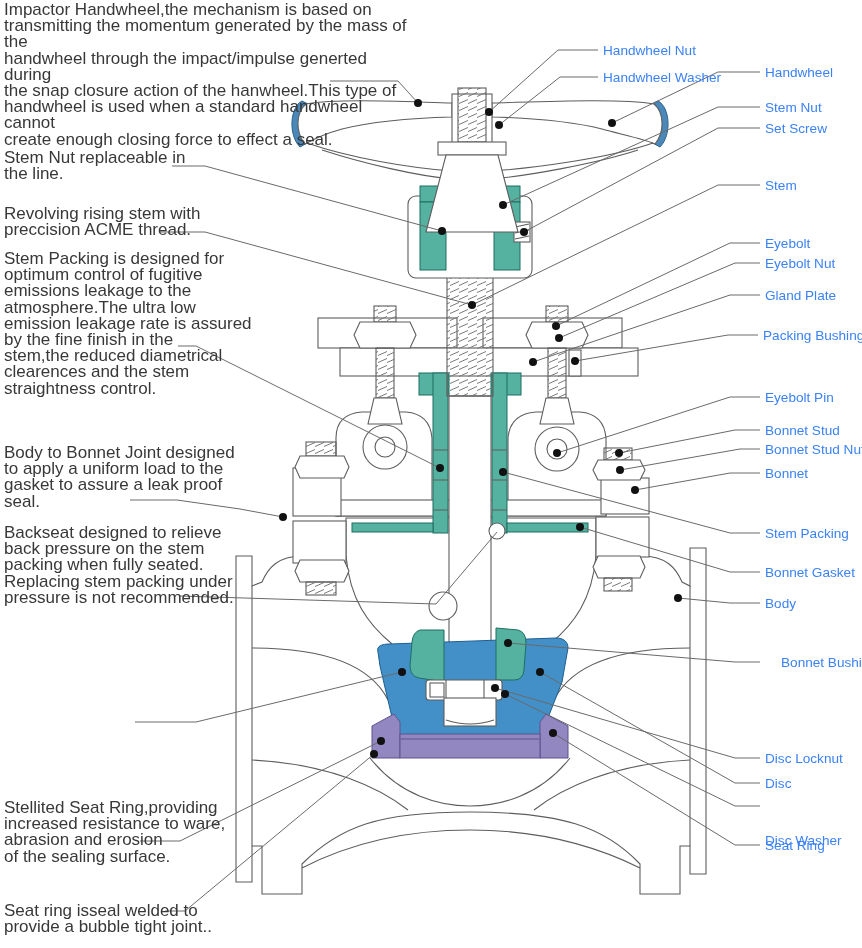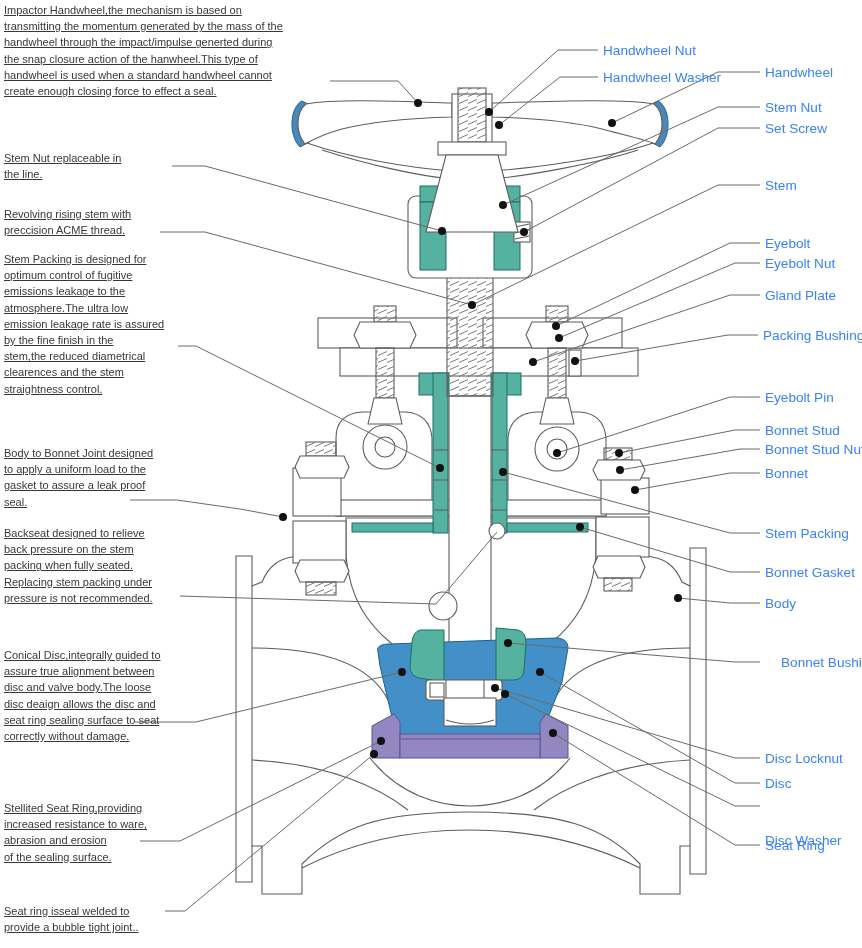--- a/index.html
+++ b/index.html
@@ -1,19 +1,19 @@
 <!DOCTYPE html>
 <html style="--teal: #55b2a0; --disc_blue: #4390c8; --seat_purple: #9287c0; --handwheel_blue: #4a88ba; --line: #5d5d5d; --text: #383838;"><head>
 <meta charset="utf-8">
 <style>
   html,body{margin:0;padding:0;background:#fff;}
   #canvas{position:relative;width:862px;height:948px;overflow:hidden;background:#fff;
           font-family:"Liberation Sans","DejaVu Sans",sans-serif;color:#333;}
   #art{position:absolute;left:0;top:0;z-index:0;}
-  .note{position:absolute;white-space:pre-line;font-size:11px;line-height:16.2px;color:#383838;z-index:2;text-decoration:underline;}
+  .note{position:absolute;white-space:pre-line;font-size:17px;line-height:16.2px;color:#383838;z-index:2;}
   .plabel{position:absolute;font-size:13.6px;color:#3b82f6;white-space:nowrap;z-index:2;}
   svg .ln{stroke:#5d5d5d;stroke-width:1.1;fill:none;}
   svg .w{stroke:#5d5d5d;stroke-width:1.1;fill:#ffffff;}
   svg .teal{fill:var(--teal);stroke:#1f6e62;stroke-width:1;}
   svg .blue{fill:var(--disc_blue);stroke:#1c5f8f;stroke-width:1;}
   svg .purple{fill:var(--seat_purple);stroke:#5d538f;stroke-width:1;}
   svg .hwblue{fill:var(--handwheel_blue);stroke:#2d618c;stroke-width:1;}
   svg .thr{fill:url(#threads);stroke:#5d5d5d;stroke-width:1.1;}
   svg .leader{stroke:#6a6a6a;stroke-width:1;fill:none;}
   svg .dot{fill:#111;stroke:none;}
@@ -251,26 +251,20 @@
 straightness control.</div>
   <div class="note" style="left:4px;top:445px;">Body to Bonnet Joint designed
 to apply a uniform load to the
 gasket to assure a leak proof
 seal.</div>
   <div class="note" style="left:4px;top:525px;">Backseat designed to relieve
 back pressure on the stem
 packing when fully seated.
 Replacing stem packing under
 pressure is not recommended.</div>
-  <div class="note" style="left:4px;top:647px;">Conical Disc,integrally guided to
-assure true alignment between
-disc and valve body.The loose
-disc deaign allows the disc and
-seat ring sealing surface to seat
-correctly without damage.</div>
   <div class="note" style="left:4px;top:800px;">Stellited Seat Ring,providing
 increased resistance to ware,
 abrasion and erosion
 of the sealing surface.</div>
   <div class="note" style="left:4px;top:903px;">Seat ring isseal welded to
 provide a bubble tight joint..</div>
 
   <div class="plabel" style="left:603px;top:43px;">Handwheel Nut</div>
   <div class="plabel" style="left:603px;top:70px;">Handwheel Washer</div>
   <div class="plabel" style="left:765px;top:65px;">Handwheel</div>

